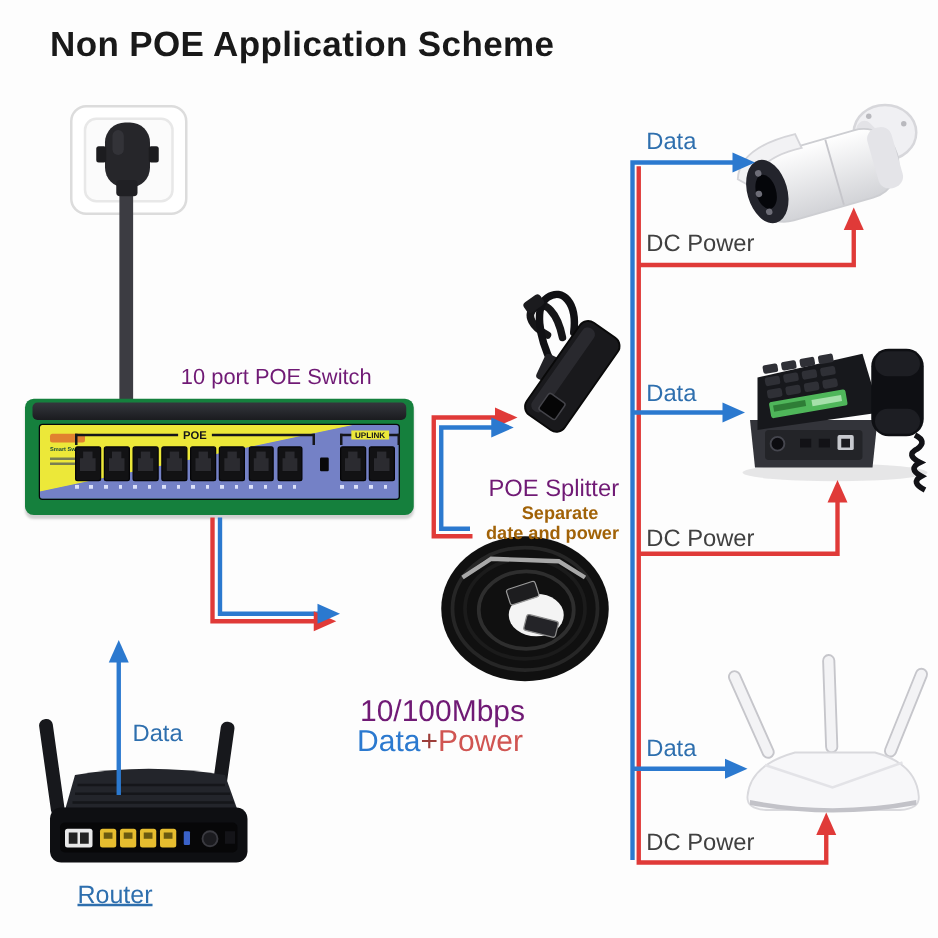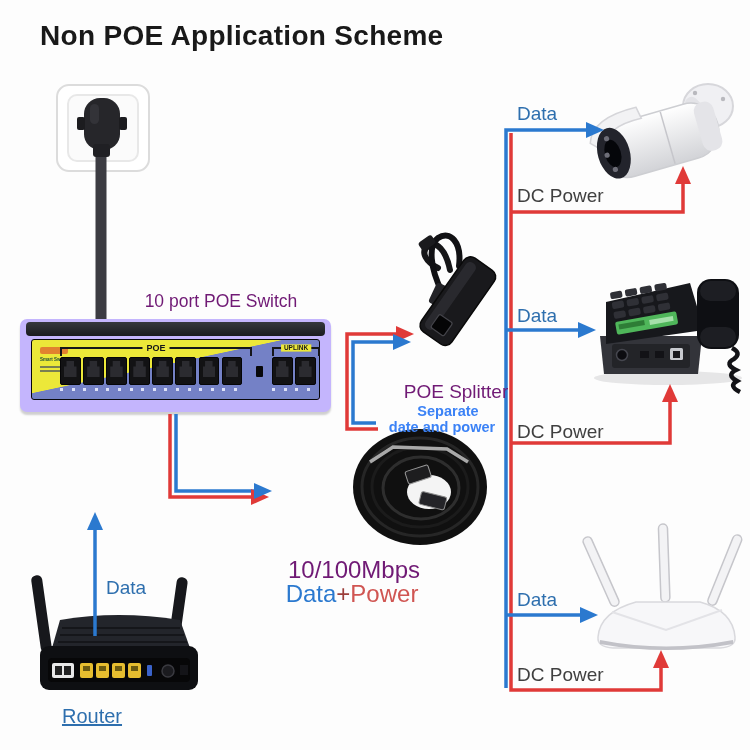--- a/index.html
+++ b/index.html
@@ -12,29 +12,29 @@
   
   .title{position:absolute;left:40px;top:20px;z-index:4;font-size:28px;font-weight:700;
          color:#191919;letter-spacing:.3px;}
 
   
   .lbl{position:absolute;z-index:4;white-space:nowrap;font-size:19px;}
   .blue{color:#2e6fae;}
   .red{color:#404040;}
   .centered{transform:translateX(-50%);}
   .dark{color:#701a75;}
-  .note{font-size:14.5px;font-weight:700;color:#3b82f6;text-align:center;}
+  .note{font-size:14.5px;font-weight:700;color:#a16207;text-align:center;}
   .speed{font-size:24px;}
   .plusword{color:#9c3d39;}
   .powerword{color:#d05552;}
   .dataword{color:#2b79cf;}
 
   
   .switch{position:absolute;left:20px;top:319px;width:311px;height:93px;z-index:2;
-          background:#c4b5fd;border-radius:7px;box-shadow:0 3px 2px rgba(0,0,0,.18);}
+          background:#15803d;border-radius:7px;box-shadow:0 3px 2px rgba(0,0,0,.18);}
   .switch::before{content:"";position:absolute;left:6px;right:6px;top:3px;height:14px;
           background:linear-gradient(#35373d,#1a1b1f);border-radius:4px;}
   .switch-panel{position:absolute;left:11px;right:11px;top:20px;bottom:12px;
           background:linear-gradient(168deg,#ece839 44%,#7481c6 44.6%);
           border-radius:3px;border:1px solid #07070a;}
   .brand-logo{position:absolute;left:8px;top:7px;width:28px;height:7px;background:#e0772f;
           border-radius:2px;opacity:.9;}
   .brand-text{position:absolute;left:8px;top:17px;font-size:9px;font-weight:700;color:#1e4d3a;
           transform:scale(.5);transform-origin:0 0;white-space:nowrap;}
   .tiny-line{position:absolute;left:8px;height:2px;width:24px;background:#3c4660;opacity:.65;}
@@ -257,21 +257,21 @@
     <polygon points="580,607 598,615 580,623" fill="#2b79cf"></polygon>
     <polygon points="675,184 683,166 691,184" fill="#e03a38"></polygon>
     <polygon points="662,402 670,384 678,402" fill="#e03a38"></polygon>
     <polygon points="653,668 661,650 669,668" fill="#e03a38"></polygon>
   </svg>
 
   <div class="title">Non POE Application Scheme</div>
 
   <div class="lbl dark centered" style="left:221px;top:291px;font-size:17.5px;">10 port POE Switch</div>
 
-  <div class="lbl dark centered" style="left:443px;top:381px;margin-left:13px;">POE Splitter</div>
+  <div class="lbl dark centered" style="left:443px;top:381px;">POE Splitter</div>
   <div class="lbl note centered" style="left:448px;top:403px;">Separate</div>
   <div class="lbl note centered" style="left:442px;top:419px;">date and power</div>
 
   <div class="lbl dark speed centered" style="left:354px;top:556px;">10/100Mbps</div>
   <div class="lbl speed centered" style="left:352px;top:580px;"><span class="dataword">Data</span><span class="plusword">+</span><span class="powerword">Power</span></div>
 
   <div class="lbl blue centered" style="left:92px;top:705px;font-size:20px;text-decoration:underline;">Router</div>
   <div class="lbl blue" style="left:106px;top:577px;">Data</div>
 
   <div class="lbl blue" style="left:517px;top:103px;">Data</div>

